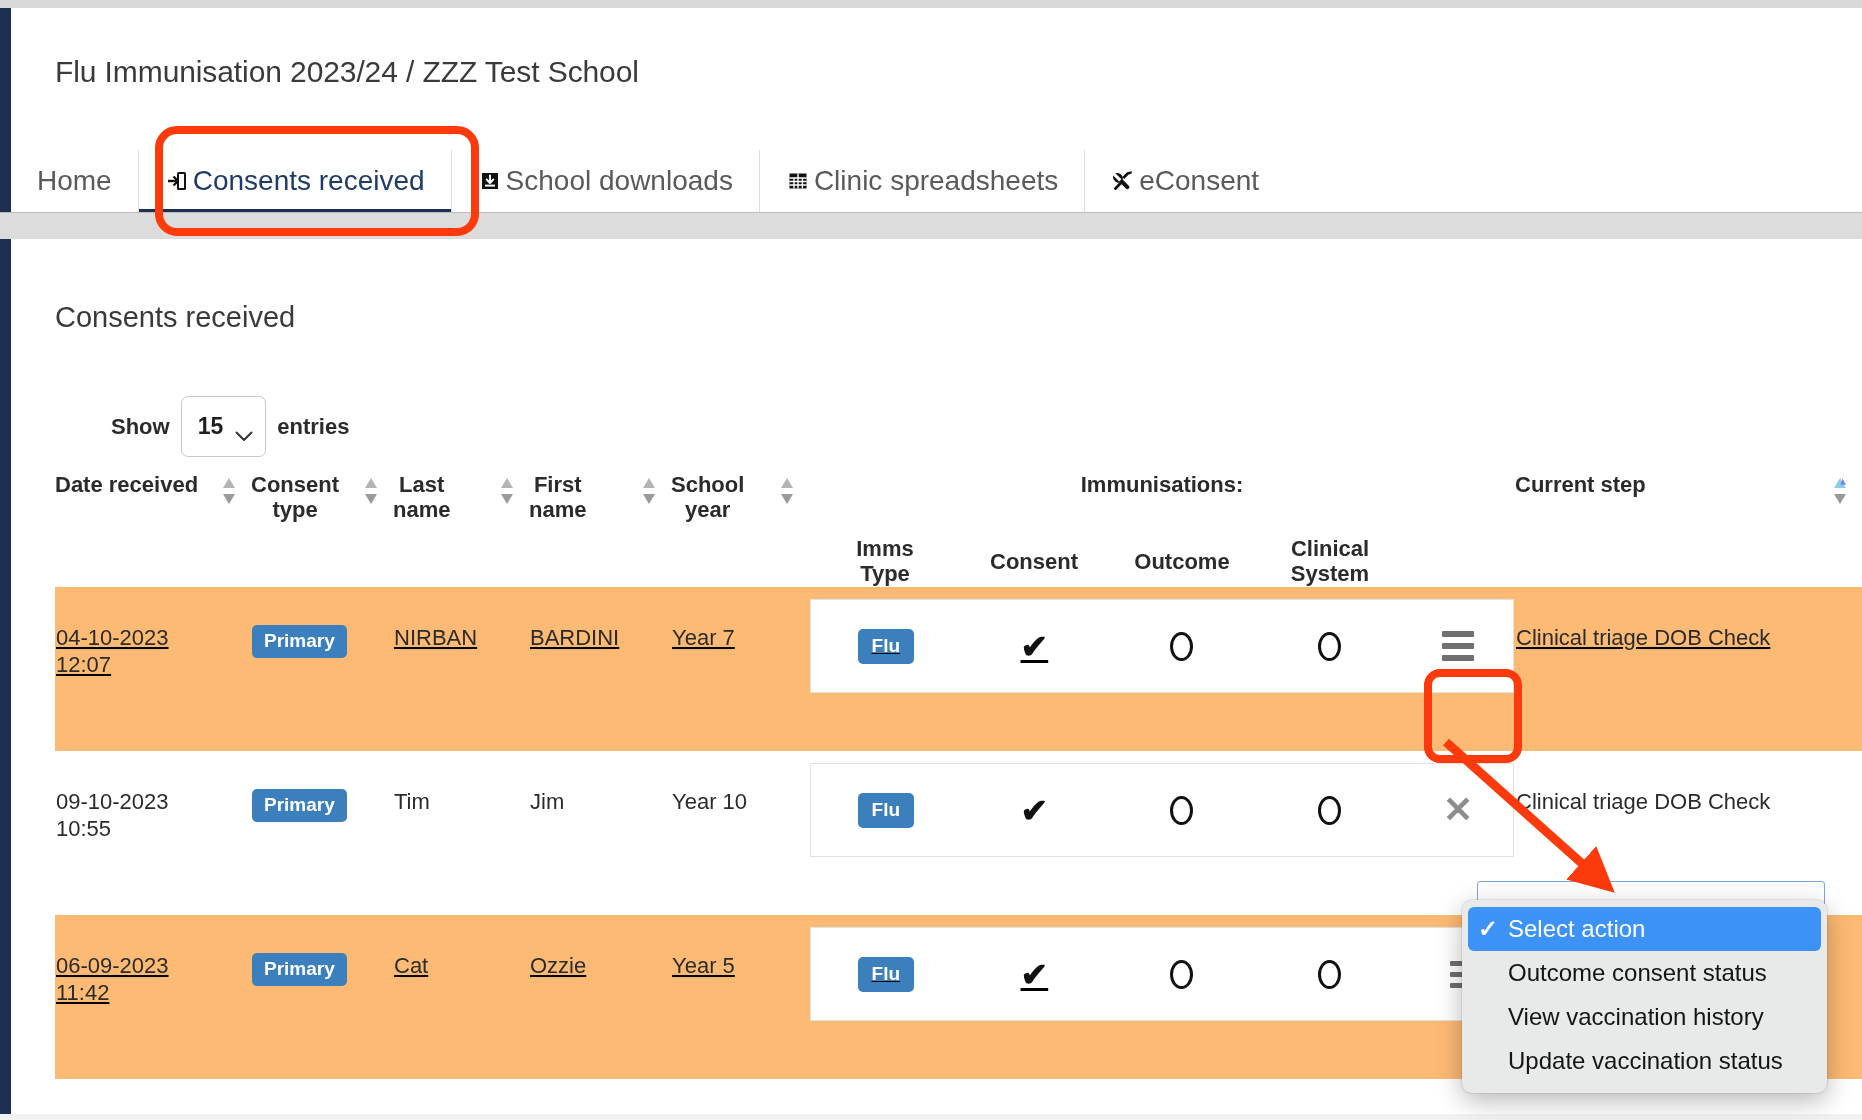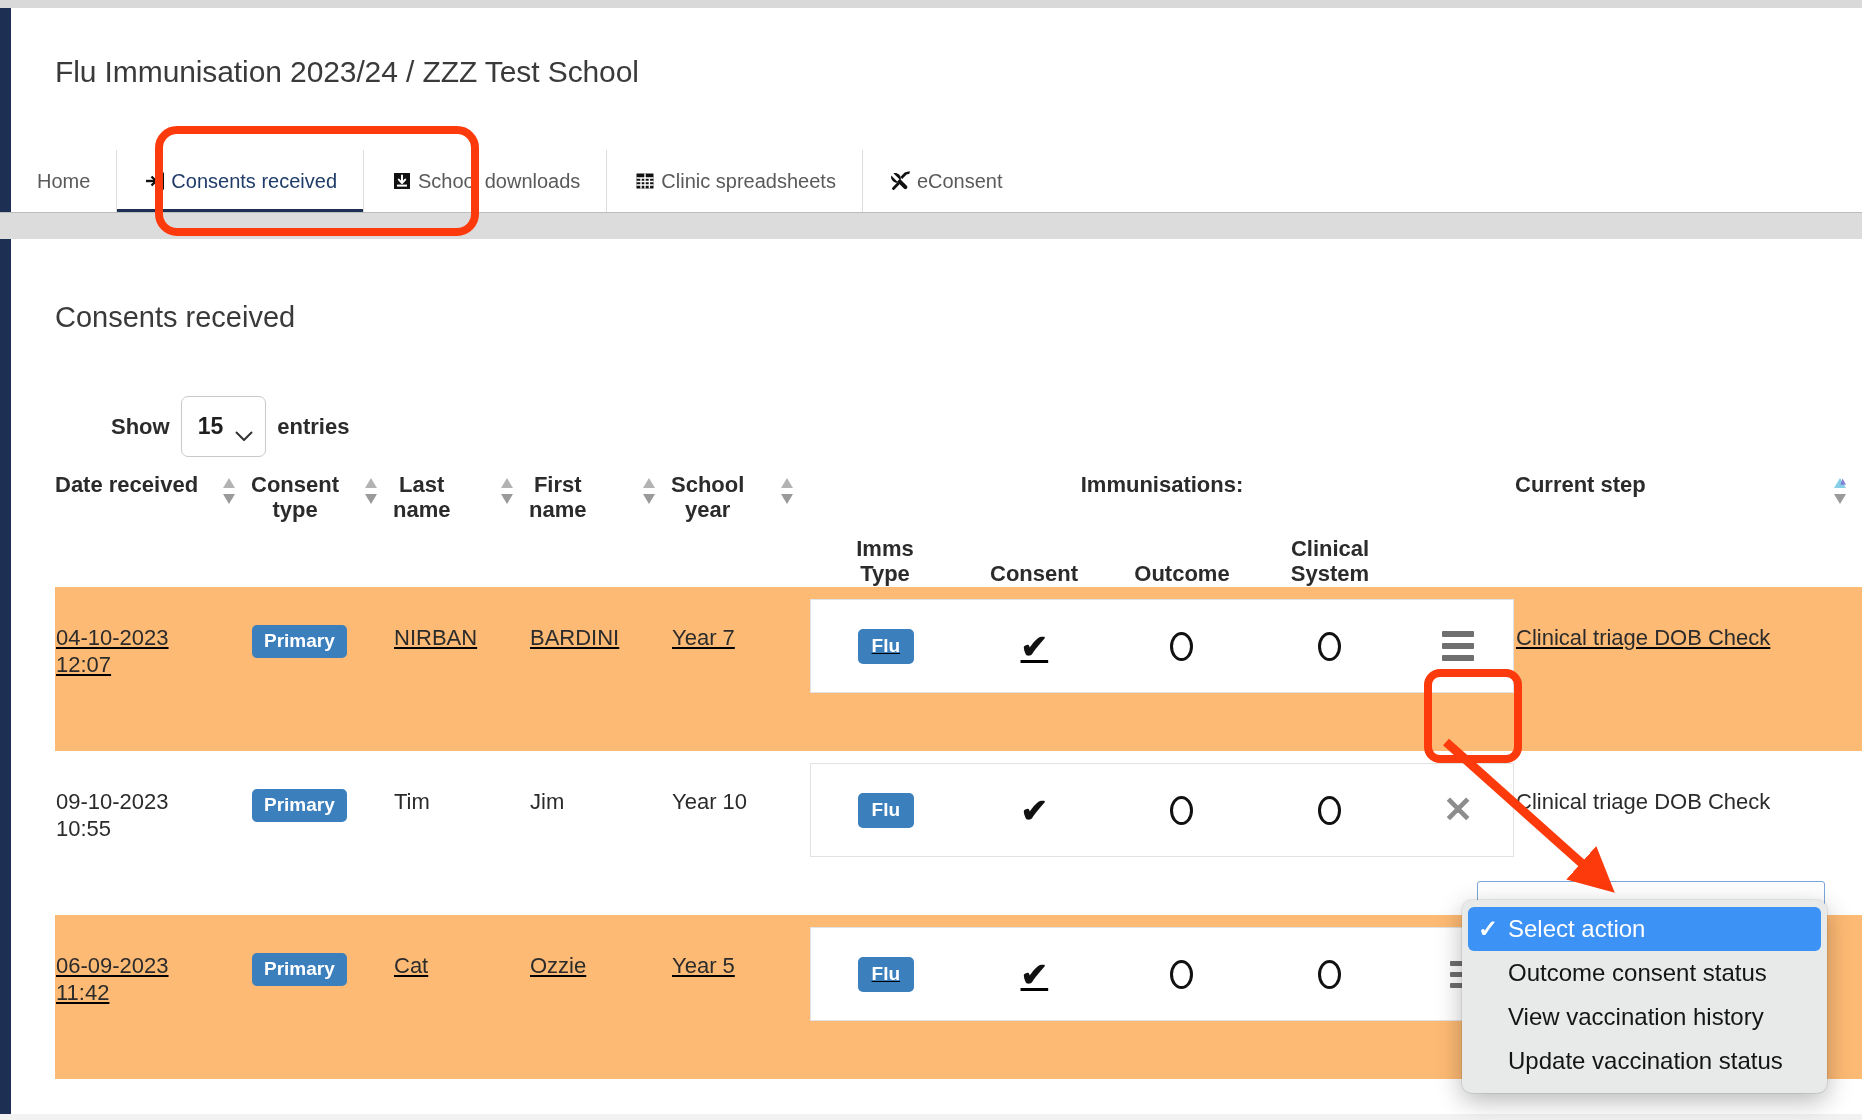--- a/index.html
+++ b/index.html
@@ -43,21 +43,21 @@
 
   
   #nav-tabs {
     position: absolute; top: 142px; left: 0;
     width: 1851px; height: 62px;
     display: flex; align-items: stretch;
   }
   .nav-tab {
     display: flex; align-items: center; justify-content: center;
     gap: 4px;
-    font-size: 20px; color: #5a5a5a;
+    font-size: 28px; color: #5a5a5a;
     border-left: 1px solid #dddddd;
     padding: 0 26px;
     white-space: nowrap;
     position: relative;
     cursor: pointer;
   }
   .nav-tab:first-child { border-left: none; }
   .nav-tab.active { color: #1f3c69; }
   .nav-tab.active::after {
     content: "";
@@ -429,21 +429,21 @@
           </div>
         </th>
       </tr>
       <tr class="sub-head-row">
         <td></td>
         <td></td>
         <td></td>
         <td></td>
         <td></td>
         <td>
-          <div class="imms-row" style="height:auto;align-items:flex-end;">
+          <div class="imms-row" style="height:auto;align-items:center;">
             <div class="c-type"><span>Imms</span><br><span>Type</span></div>
             <div class="c-consent">Consent</div>
             <div class="c-outcome">Outcome</div>
             <div class="c-clin"><span>Clinical</span><br><span>System</span></div>
             <div class="c-action"></div>
           </div>
         </td>
         <td></td>
       </tr>
     </thead>

